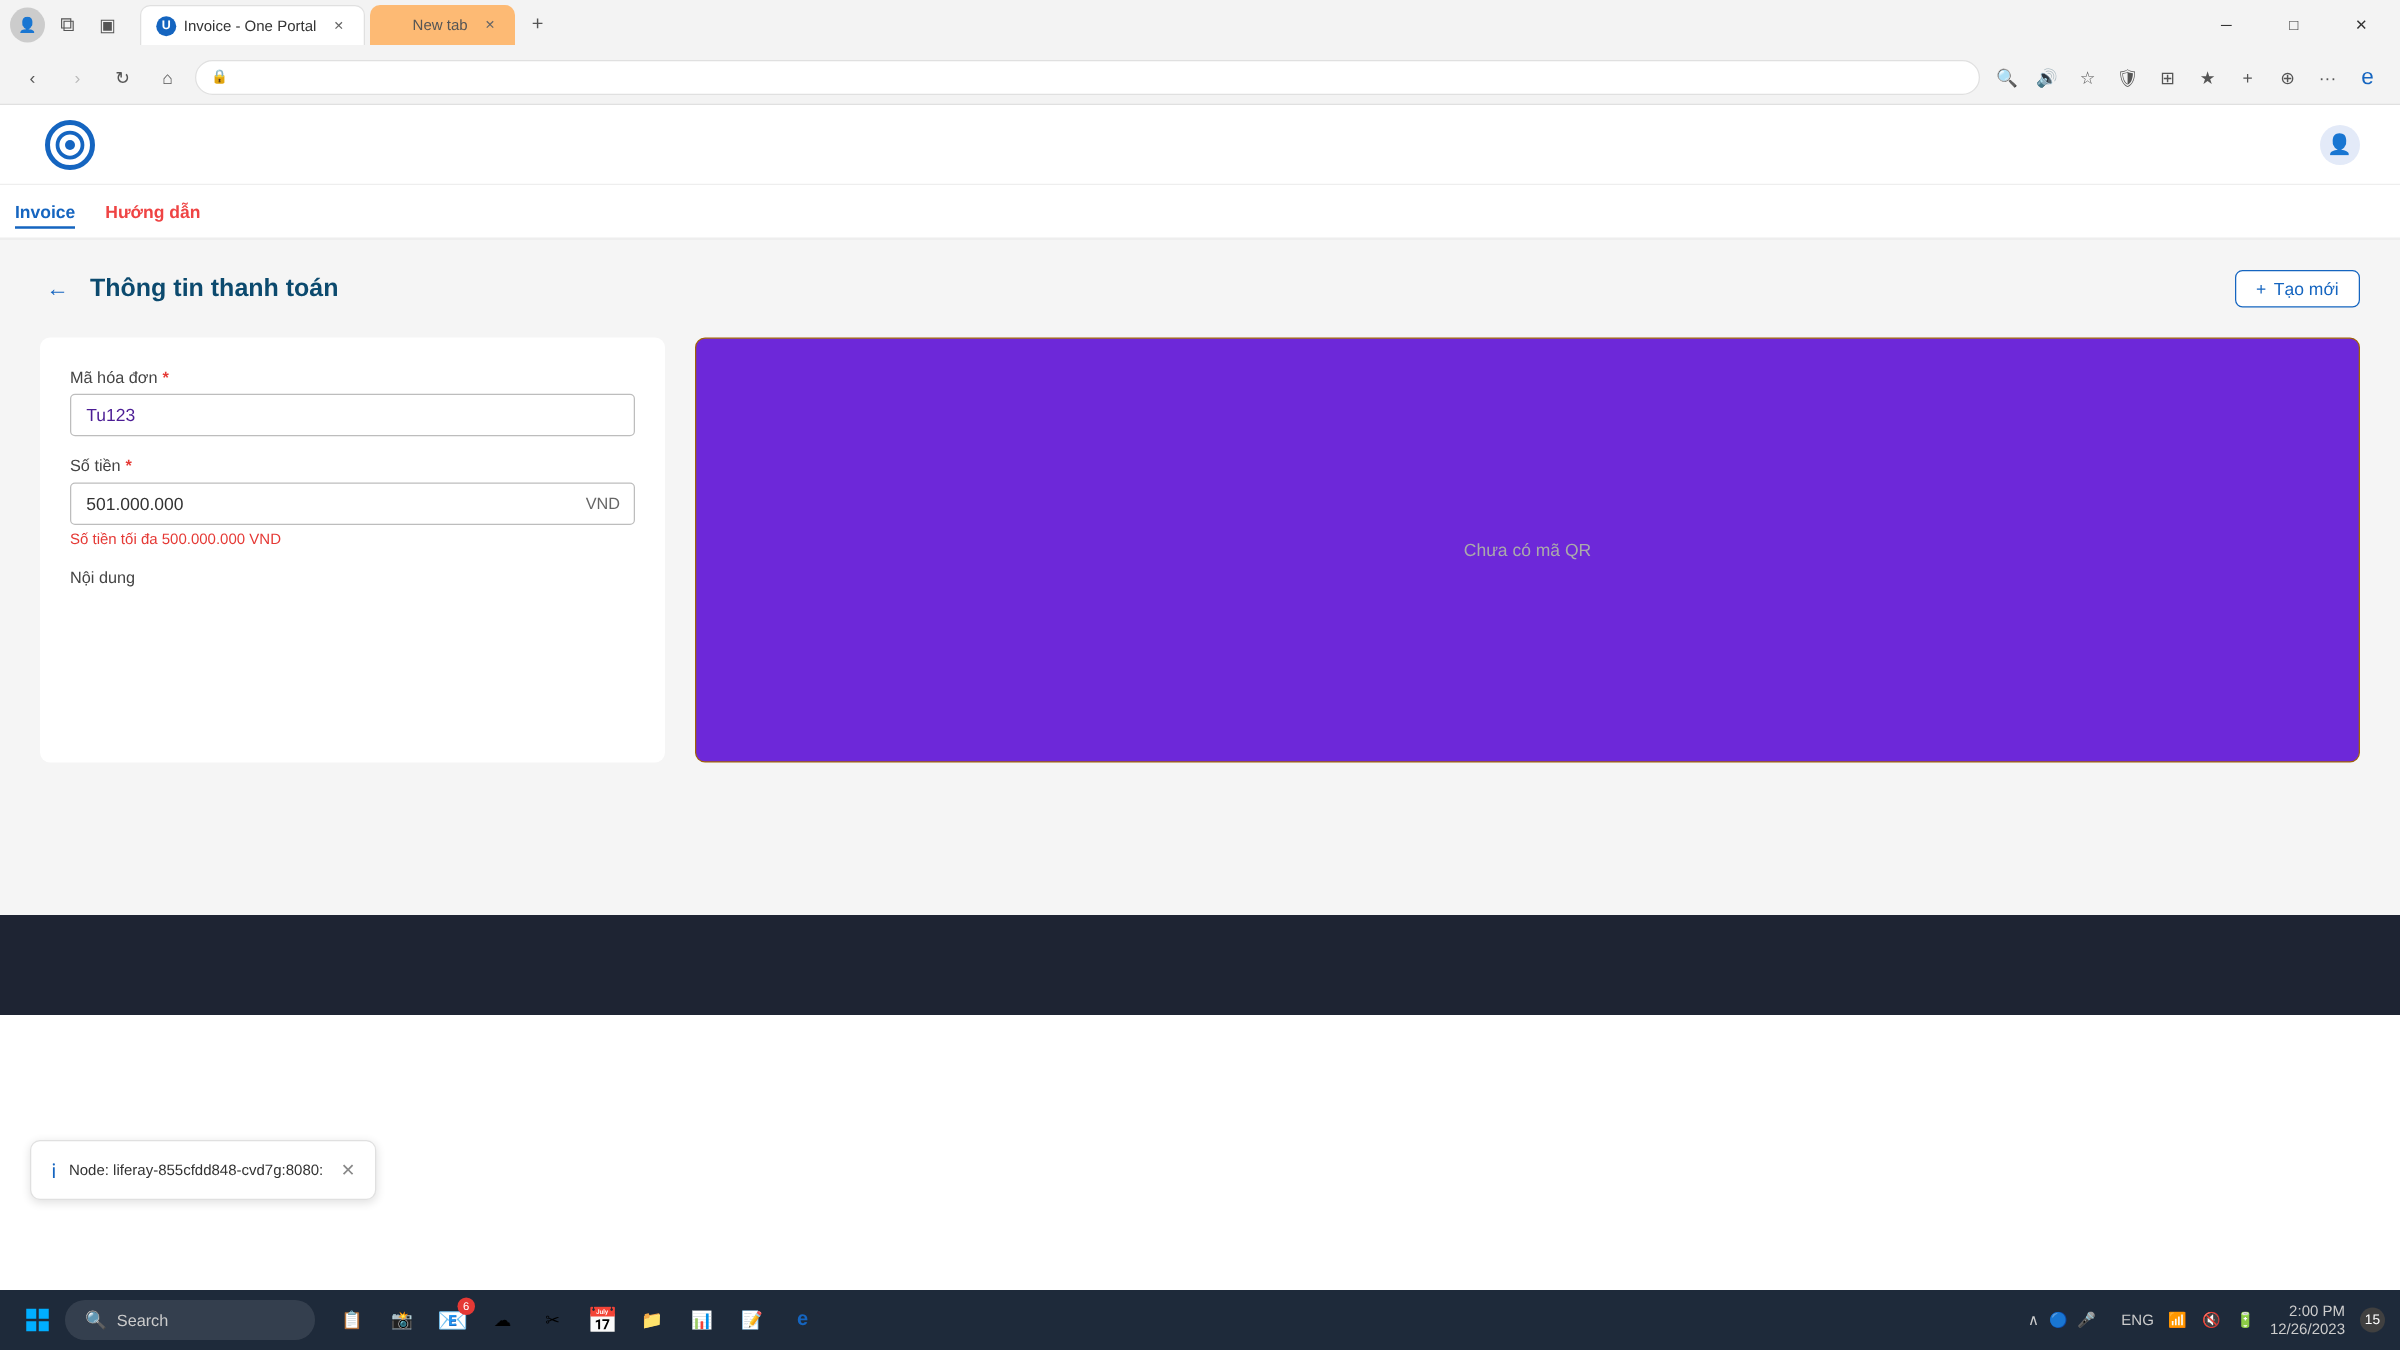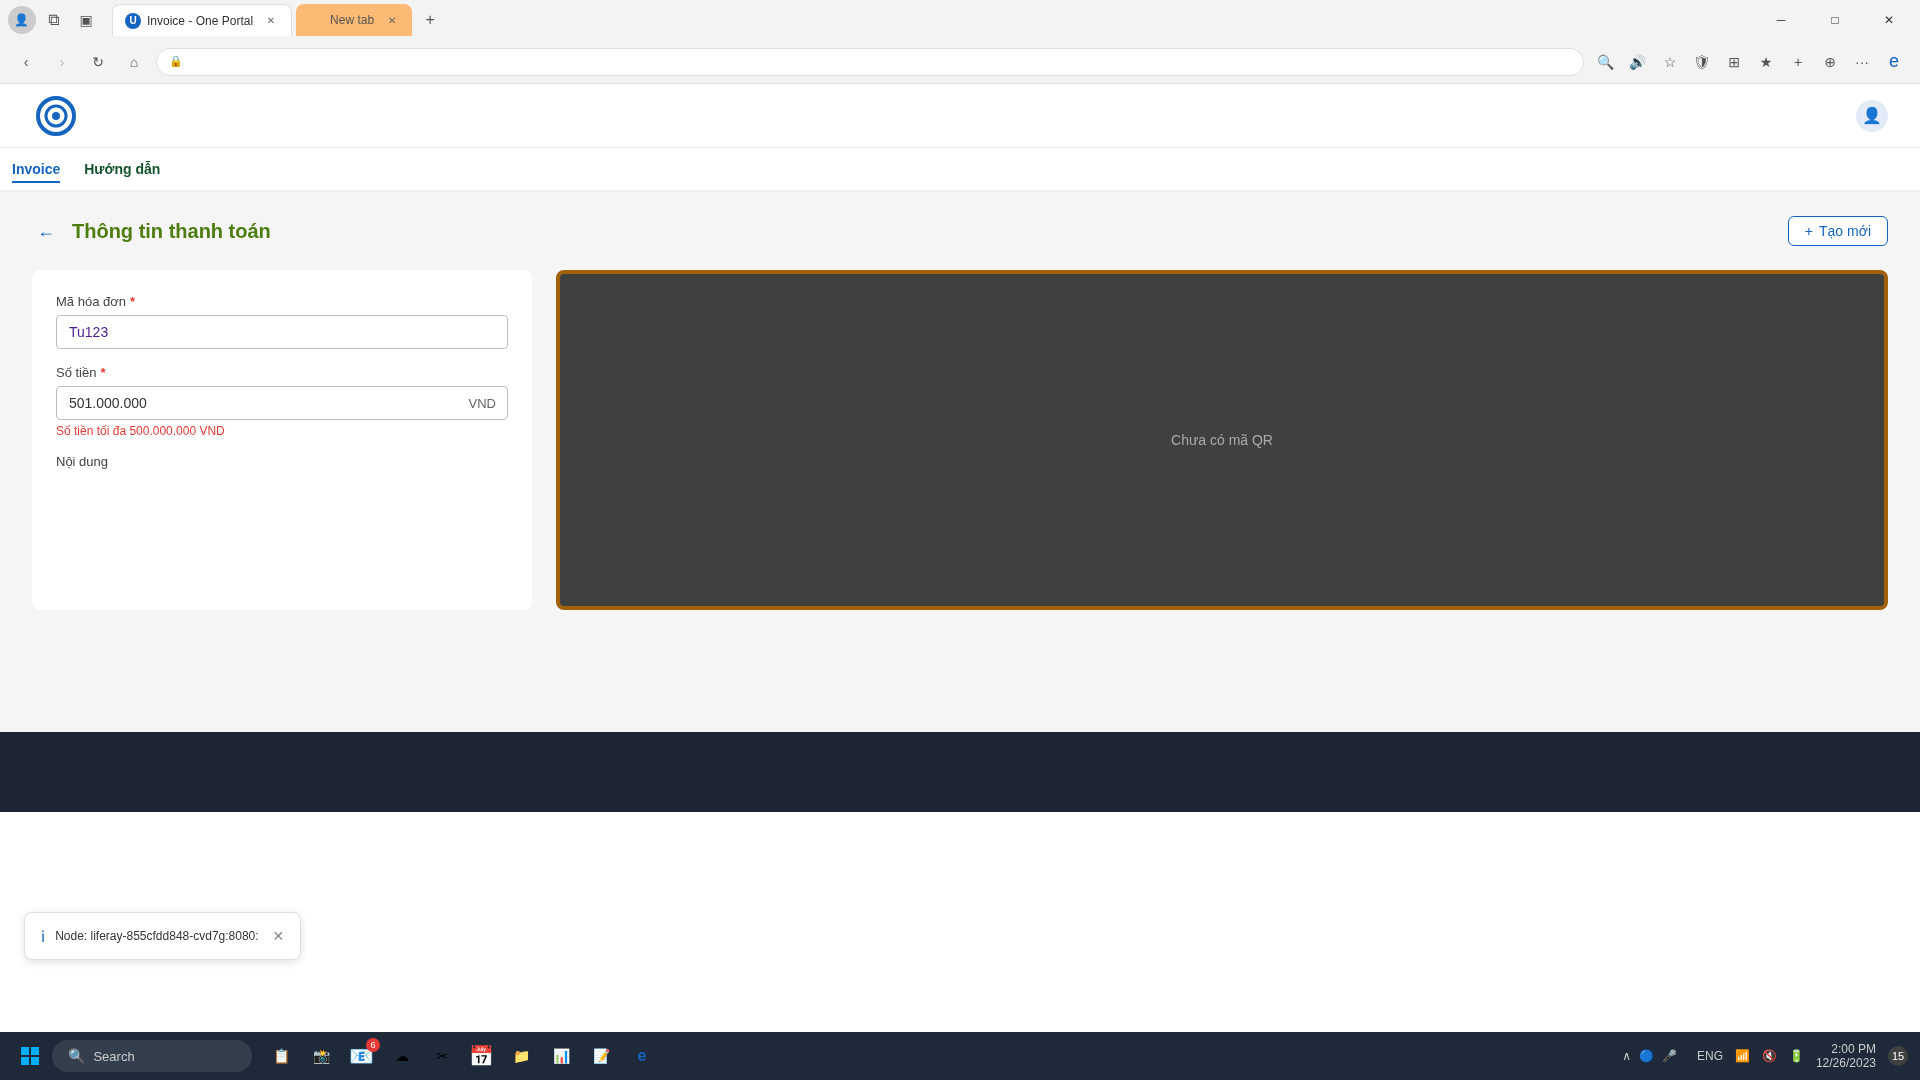--- a/index.html
+++ b/index.html
@@ -21,35 +21,35 @@
     .url-lock { color: #666; font-size: 11px; }
     .url-text { flex: 1; overflow: hidden; text-overflow: ellipsis; white-space: nowrap; }
     .toolbar-icons { display: flex; gap: 4px; align-items: center; }
     .toolbar-icon { width: 28px; height: 28px; display: flex; align-items: center; justify-content: center; border-radius: 50%; cursor: pointer; color: #555; font-size: 14px; border: none; background: transparent; }
 
     .site-header { background: #fff; padding: 12px 32px; display: flex; align-items: center; justify-content: space-between; border-bottom: 1px solid #eee; height: 64px; }
     .site-logo { display: flex; align-items: center; gap: 8px; }
     .user-icon { width: 32px; height: 32px; border-radius: 50%; background: #e3eaf8; display: flex; align-items: center; justify-content: center; color: #1565c0; font-size: 16px; }
 
     .site-nav { padding: 0 12px; display: flex; gap: 24px; align-items: center; border-bottom: 2px solid #eee; height: 44px; }
-    .nav-item { font-size: 14px; color: #14532d; cursor: pointer; padding: 4px 0; font-weight: 600; border-bottom: 2px solid transparent; margin-bottom: -2px; }
+    .nav-item { font-size: 14px; color: #ef4444; cursor: pointer; padding: 4px 0; font-weight: 600; border-bottom: 2px solid transparent; margin-bottom: -2px; }
     .nav-item.active { border-bottom-color: #1565c0; color: #1565c0; }
 
     .main-content { background: #f5f5f5; min-height: 540px; padding: 24px 32px; }
 
     .page-header { display: flex; align-items: center; justify-content: space-between; margin-bottom: 24px; }
     .page-title-row { display: flex; align-items: center; gap: 12px; }
     .back-btn { width: 28px; height: 28px; display: flex; align-items: center; justify-content: center; cursor: pointer; color: #1565c0; font-size: 18px; }
-    .page-title { font-size: 20px; font-weight: 700; color: #4d7c0f; }
+    .page-title { font-size: 20px; font-weight: 700; color: #0c4a6e; }
     .create-new-btn { display: flex; align-items: center; gap: 6px; border: 1.5px solid #1565c0; border-radius: 6px; padding: 6px 16px; color: #1565c0; font-size: 14px; cursor: pointer; background: #fff; font-weight: 500; }
 
     .form-area { display: flex; gap: 24px; }
 
     .form-card { background: #fff; border-radius: 8px; padding: 24px; flex: 0 0 500px; max-width: 500px; }
-    .qr-card { background: #404040; border-radius: 8px; flex: 1; display: flex; align-items: center; justify-content: center; min-height: 340px; border: 4px solid #a16207; }
+    .qr-card { background: #6d28d9; border-radius: 8px; flex: 1; display: flex; align-items: center; justify-content: center; min-height: 340px; border: 1px solid #a16207; }
     .qr-placeholder { color: #aaa; font-size: 14px; }
 
     .form-group { margin-bottom: 16px; }
     .form-label { font-size: 13px; color: #444; margin-bottom: 6px; display: flex; align-items: center; gap: 4px; }
     .required { color: #e53935; font-weight: 700; }
     .form-input { width: 100%; border: 1px solid #bdbdbd; border-radius: 4px; padding: 8px 12px; font-size: 14px; color: #4c1d95; outline: none; }
     .amount-wrapper { position: relative; }
     .amount-input { width: 100%; border: 1px solid #bdbdbd; border-radius: 4px; padding: 8px 48px 8px 12px; font-size: 14px; color: #333; outline: none; }
     .amount-suffix { position: absolute; right: 12px; top: 50%; transform: translateY(-50%); font-size: 13px; color: #666; }
     .error-text { color: #e53935; font-size: 12px; margin-top: 4px; }

